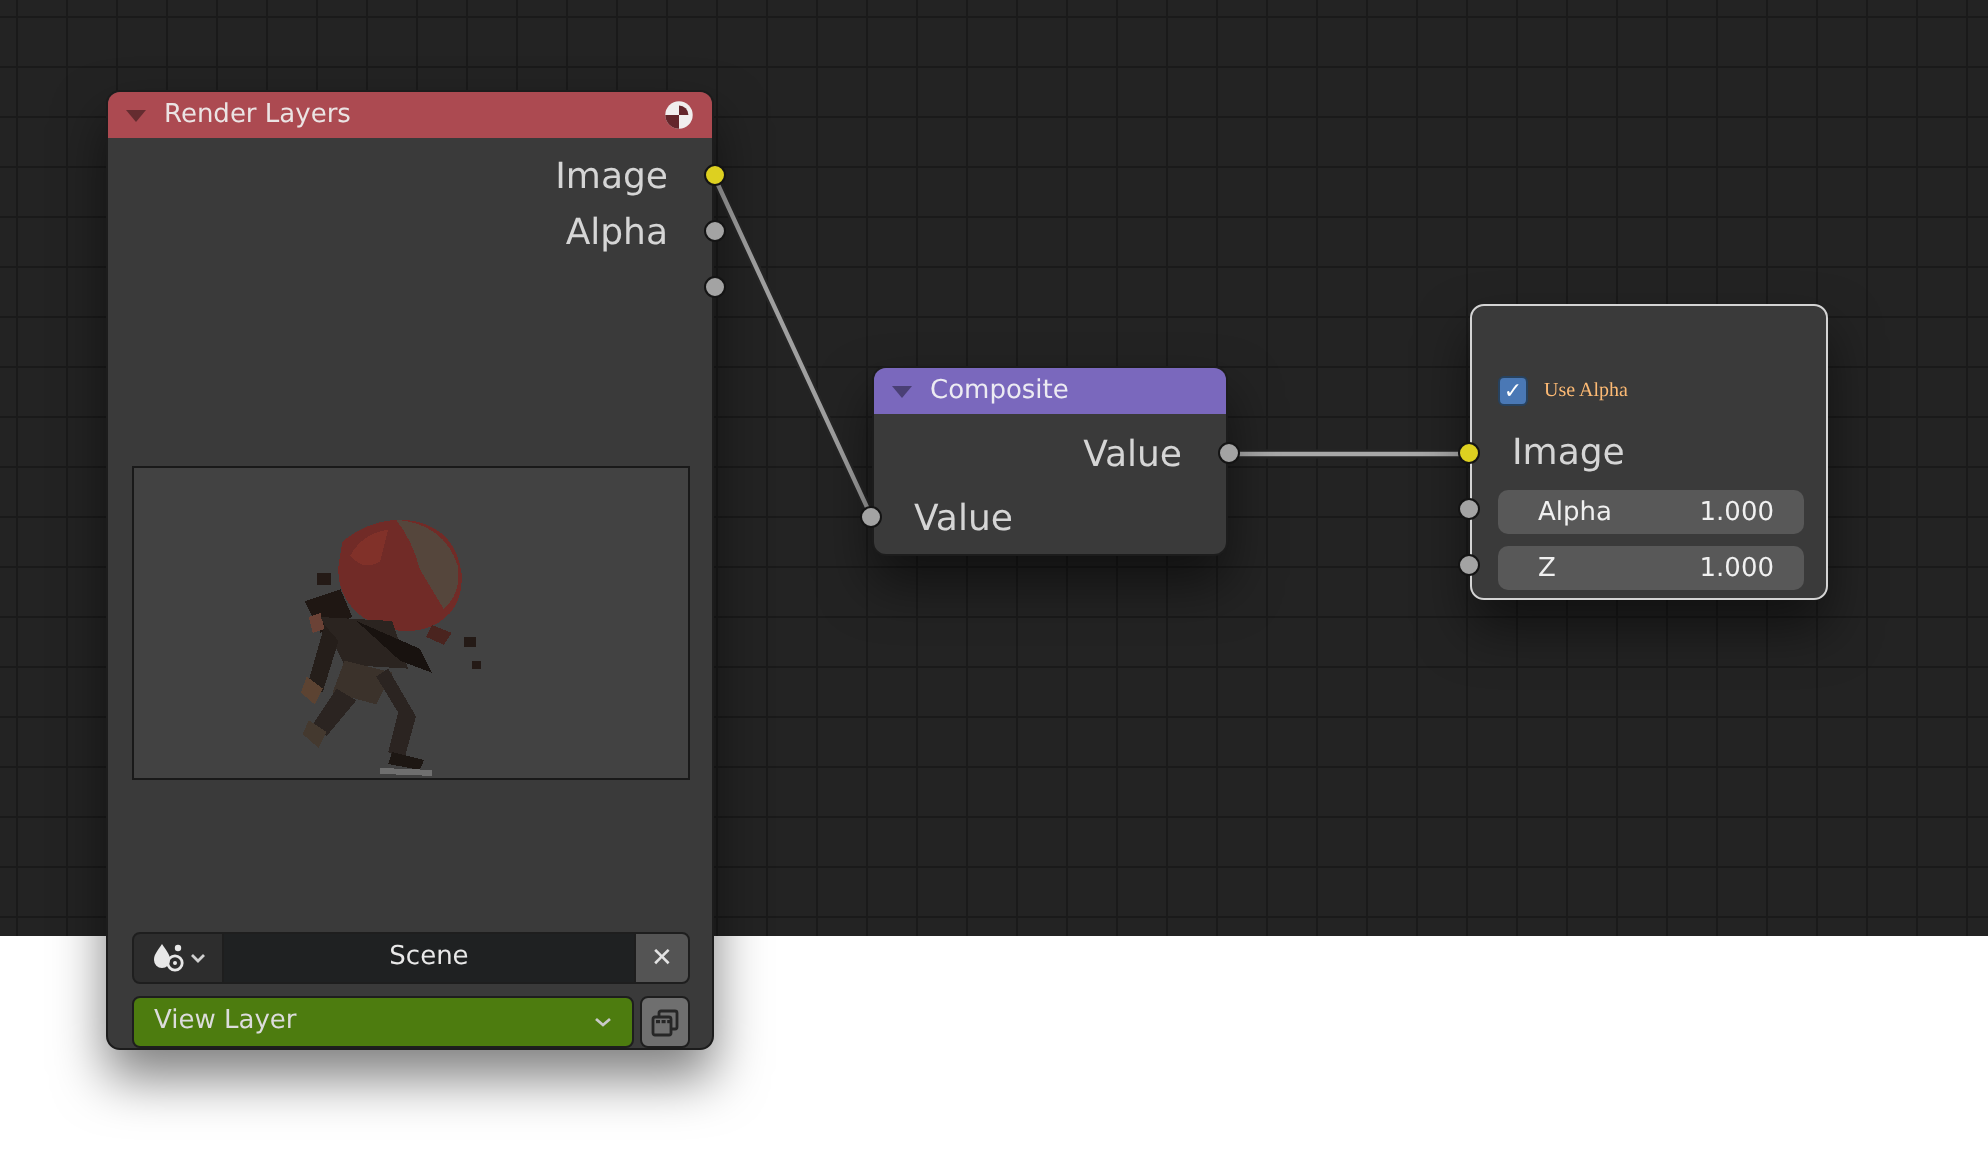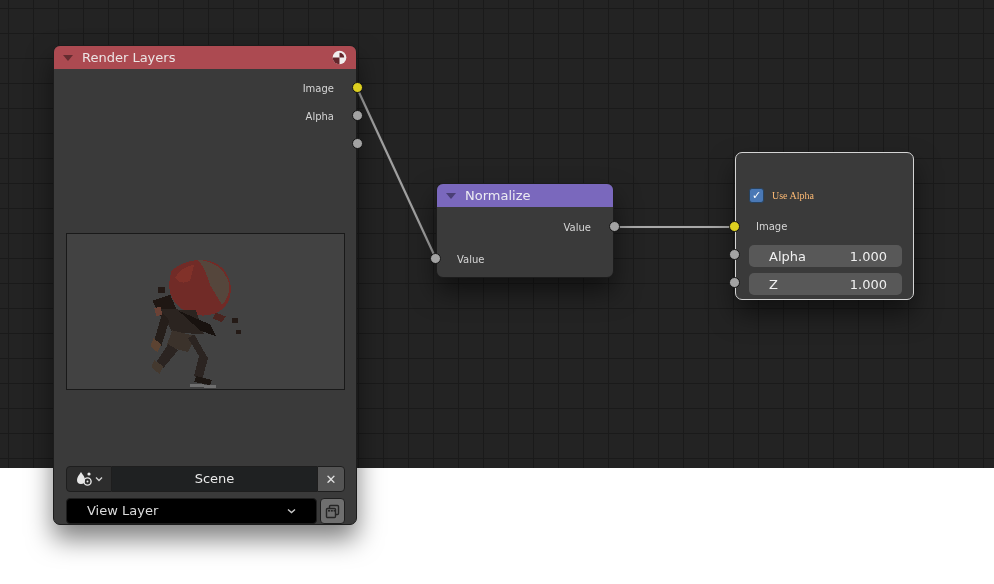--- a/index.html
+++ b/index.html
@@ -46,21 +46,21 @@
   .hdr-icon { margin-left:auto; width:15px; height:15px; }
 
   .sock {
     position:absolute; width:11px; height:11px; z-index:3;
     border-radius:50%; border:1.5px solid #141414;
   }
   .sock-yellow { background:#ddd020; }
   .sock-gray   { background:#a3a3a3; }
 
   .row { position:absolute; left:0; width:100%; height:24px;
-         line-height:24px; font-size:10px; color:#d5d5d5; }
+         line-height:24px; font-size:18px; color:#d5d5d5; }
   .row.out { text-align:right; padding-right:22px; }
   .row.in  { text-align:left;  padding-left:20px; }
 
   
   .preview {
     position:absolute; left:12px; top:187px; width:279px; height:157px;
     background:#424242; border:1.5px solid #191919;
   }
 
   
@@ -75,22 +75,22 @@
     flex:1; background:#1f2122; border-top:1px solid #1e1e1e;
     border-bottom:1px solid #1e1e1e; color:#e9e9e9; font-size:13px;
     line-height:24px; padding:0 10px;
   }
   .x-btn {
     width:28px; background:#545454; border:1px solid #1e1e1e;
     border-radius:0 4px 4px 0; color:#e3e3e3; font-size:13px;
     display:flex; align-items:center; justify-content:center;
   }
   .dropdown {
-    flex:1; background:#000000; border:1px solid #1e1e1e; border-radius:4px;
-    color:#dcdcdc; font-size:13px; line-height:24px; padding:0 20px;
+    flex:1; background:#4d7c0f; border:1px solid #1e1e1e; border-radius:4px;
+    color:#dcdcdc; font-size:13px; line-height:24px; padding:0 10px;
     display:flex; align-items:center;
   }
   .dd-chev { margin-left:auto; }
   .sq-btn {
     width:25px; margin-left:3px; background:#6f6f6f;
     border:1px solid #1e1e1e; border-radius:4px;
     display:flex; align-items:center; justify-content:center;
   }
 
   
@@ -209,21 +209,21 @@
           <rect x="5.8" y="6" width="2" height="1.6" fill="#262626"></rect>
           <rect x="8.6" y="6" width="1.4" height="1.6" fill="#262626"></rect>
         </svg>
       </div>
     </div>
   </div>
 
   <div class="node" style="left:436px; top:183px; width:178px; height:95px;">
     <div class="node-header hdr-purple">
       <span class="collapse-tri"></span>
-      <span>Normalize</span>
+      <span>Composite</span>
     </div>
     <div class="row out" style="top:32px;">Value</div>
     <div class="row in" style="top:64px;">Value</div>
     <span class="sock sock-gray" style="right:-7px; top:37px;"></span>
     <span class="sock sock-gray" style="left:-7px; top:69px;"></span>
   </div>
 
   <div class="node active" style="left:735px; top:152px; width:179px; height:148px;">
 
     <div class="checkbox-row">

